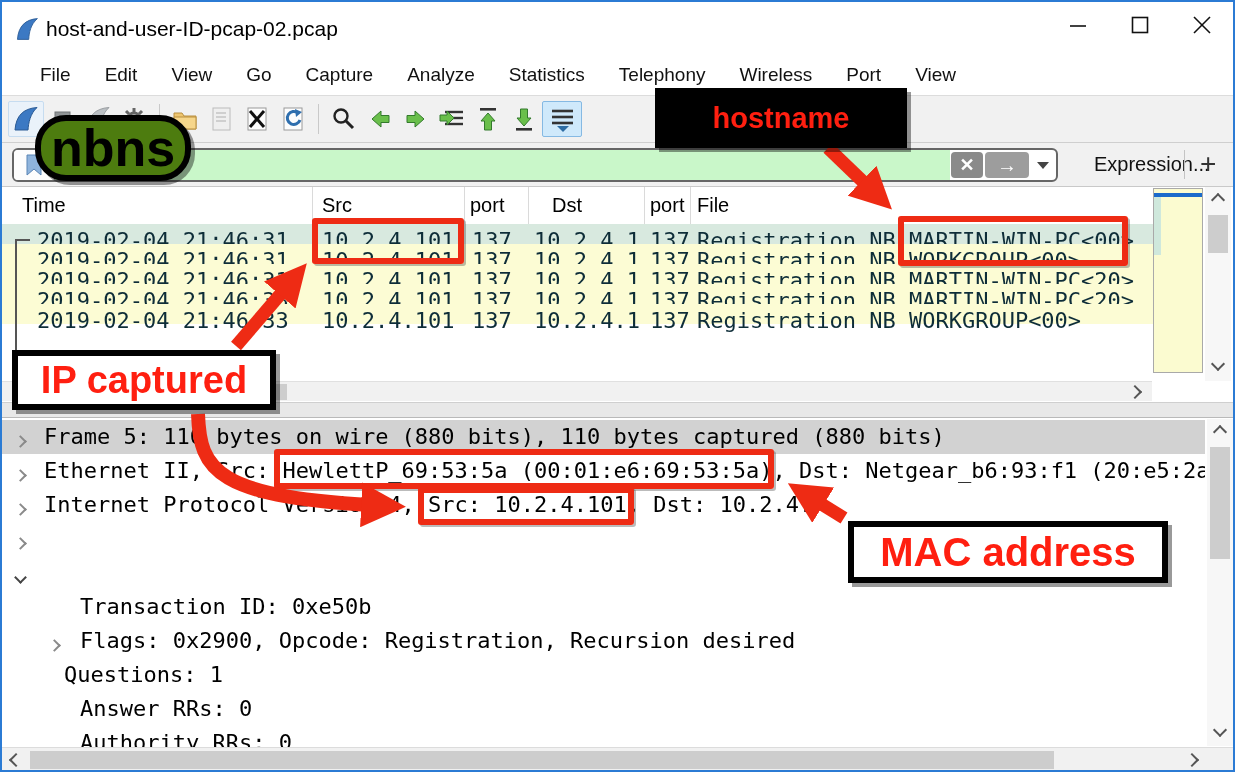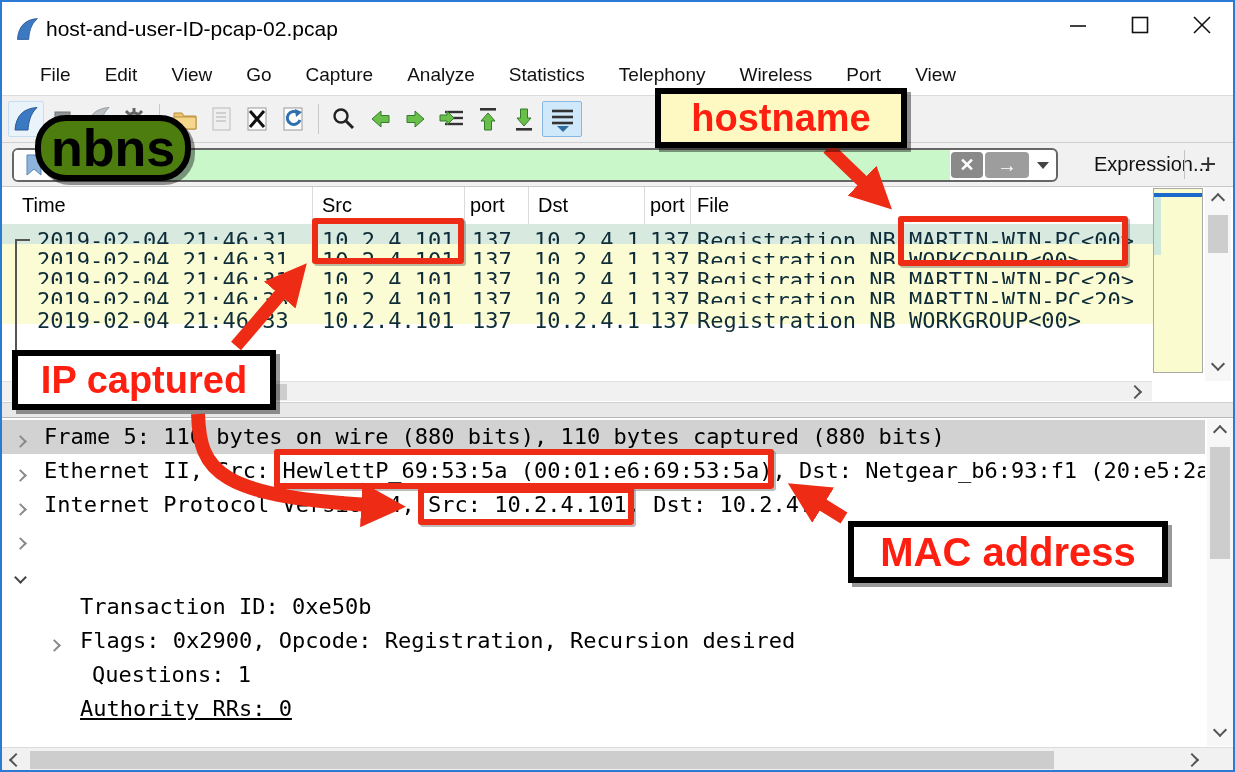--- a/index.html
+++ b/index.html
@@ -85,21 +85,21 @@
   .det-row .chevwrap{position:absolute;top:12px;}
   .dchev{display:inline-block;width:7px;height:7px;border:solid #8a8a8a;border-width:0 2px 2px 0;}
   .dchev.right{transform:rotate(-45deg);} .dchev.down{transform:rotate(45deg);border-color:#444;}
   .dvscroll{position:absolute;left:1205px;top:1px;width:26px;height:327px;background:#f7f7f7;}
   .dhscroll{left:0;top:745px;width:1231px;height:24px;background:#f1f1f1;border-top:1px solid #dcdcdc;box-sizing:border-box;}
 
   
   .ann-label{display:flex;align-items:center;justify-content:center;border:6px solid #000;box-sizing:border-box;
              font-weight:bold;z-index:60;box-shadow:4px 4px 0 rgba(0,0,0,0.4);}
   .ann-nbns{left:33px;top:113px;width:156px;height:66px;background:#4d7c0f;color:#000;font-size:52px;border-radius:31px;}
-  .ann-hostname{left:653px;top:86px;width:252px;height:60px;background:#fef9c3;color:#ff1f10;font-size:38px;}
+  .ann-hostname{left:653px;top:86px;width:252px;height:60px;background:#000000;color:#ff1f10;font-size:29px;}
   .ann-ip{left:10px;top:348px;width:264px;height:60px;background:#fff;color:#ff1f10;font-size:38px;}
   .ann-mac{left:846px;top:519px;width:320px;height:62px;background:#fff;color:#ff1f10;font-size:40px;}
   .redbox{position:absolute;border:6px solid #ee2b14;border-radius:3px;z-index:45;
           box-shadow:2px 2px 0 rgba(60,60,60,0.35);box-sizing:border-box;}
   .rb1{left:310px;top:216px;width:152px;height:46px;}
   .rb2{left:896px;top:214px;width:230px;height:50px;}
   .rb3{left:272px;top:447px;width:500px;height:40px;}
   .rb4{left:416px;top:485px;width:216px;height:38px;}
   .arrows{left:0;top:0;width:1231px;height:768px;z-index:50;pointer-events:none;}
 </style>
@@ -272,21 +272,21 @@
   </div>
   <span class="abs expr-label">Expression...</span>
   <div class="abs expr-sep"></div>
   <span class="abs add-filter">+</span>
 
   <div class="abs pktpane">
     <div class="pkt-header">
       <span class="hcol" style="left:20px">Time</span>
       <span class="hcol" style="left:320px">Src</span>
       <span class="hcol" style="left:468px">port</span>
-      <span class="hcol" style="left:536px">Dst</span>
+      <span class="hcol" style="left:550px">Dst</span>
       <span class="hcol" style="left:648px">port</span>
       <span class="hcol" style="left:695px">File</span>
       <div class="hsep" style="left:310px"></div>
       <div class="hsep" style="left:462px"></div>
       <div class="hsep" style="left:526px"></div>
       <div class="hsep" style="left:642px"></div>
       <div class="hsep" style="left:688px"></div>
     </div>
     <div class="pkt-rows">
         <div class="pkt-row sel">
@@ -376,21 +376,24 @@
           <span class="chevwrap" style="left: 14px;"><span class="dchev down"></span></span>
         </div>
         <div class="det-row">
           <span class="txt" style="left: 78px;">Transaction ID: 0xe50b</span>
         </div>
         <div class="det-row">
           <span class="chevwrap" style="left: 48px;"><span class="dchev right"></span></span>
           <span class="txt" style="left: 78px;">Flags: 0x2900, Opcode: Registration, Recursion desired</span>
         </div>
         <div class="det-row">
-          <span class="txt" style="left: 90px;">Questions: 1</span>
+          <span class="txt" style="left: 62px;">Questions: 1</span>
+        </div>
+        <div class="det-row">
+          <span class="txt" style="left: 78px;">Answer RRs: 0</span>
         </div>
         <div class="det-row">
           <span class="txt" style="left: 78px; text-decoration: underline;">Authority RRs: 0</span>
         </div>
       </div>
     <div class="dvscroll scroll-track-v">
       <div class="sbtn" style="left:0;top:2px;width:26px;height:22px">
           <span class="chev up"></span>
         </div>
       <div class="thumb" style="left:3px;top:28px;width:20px;height:112px"></div>

